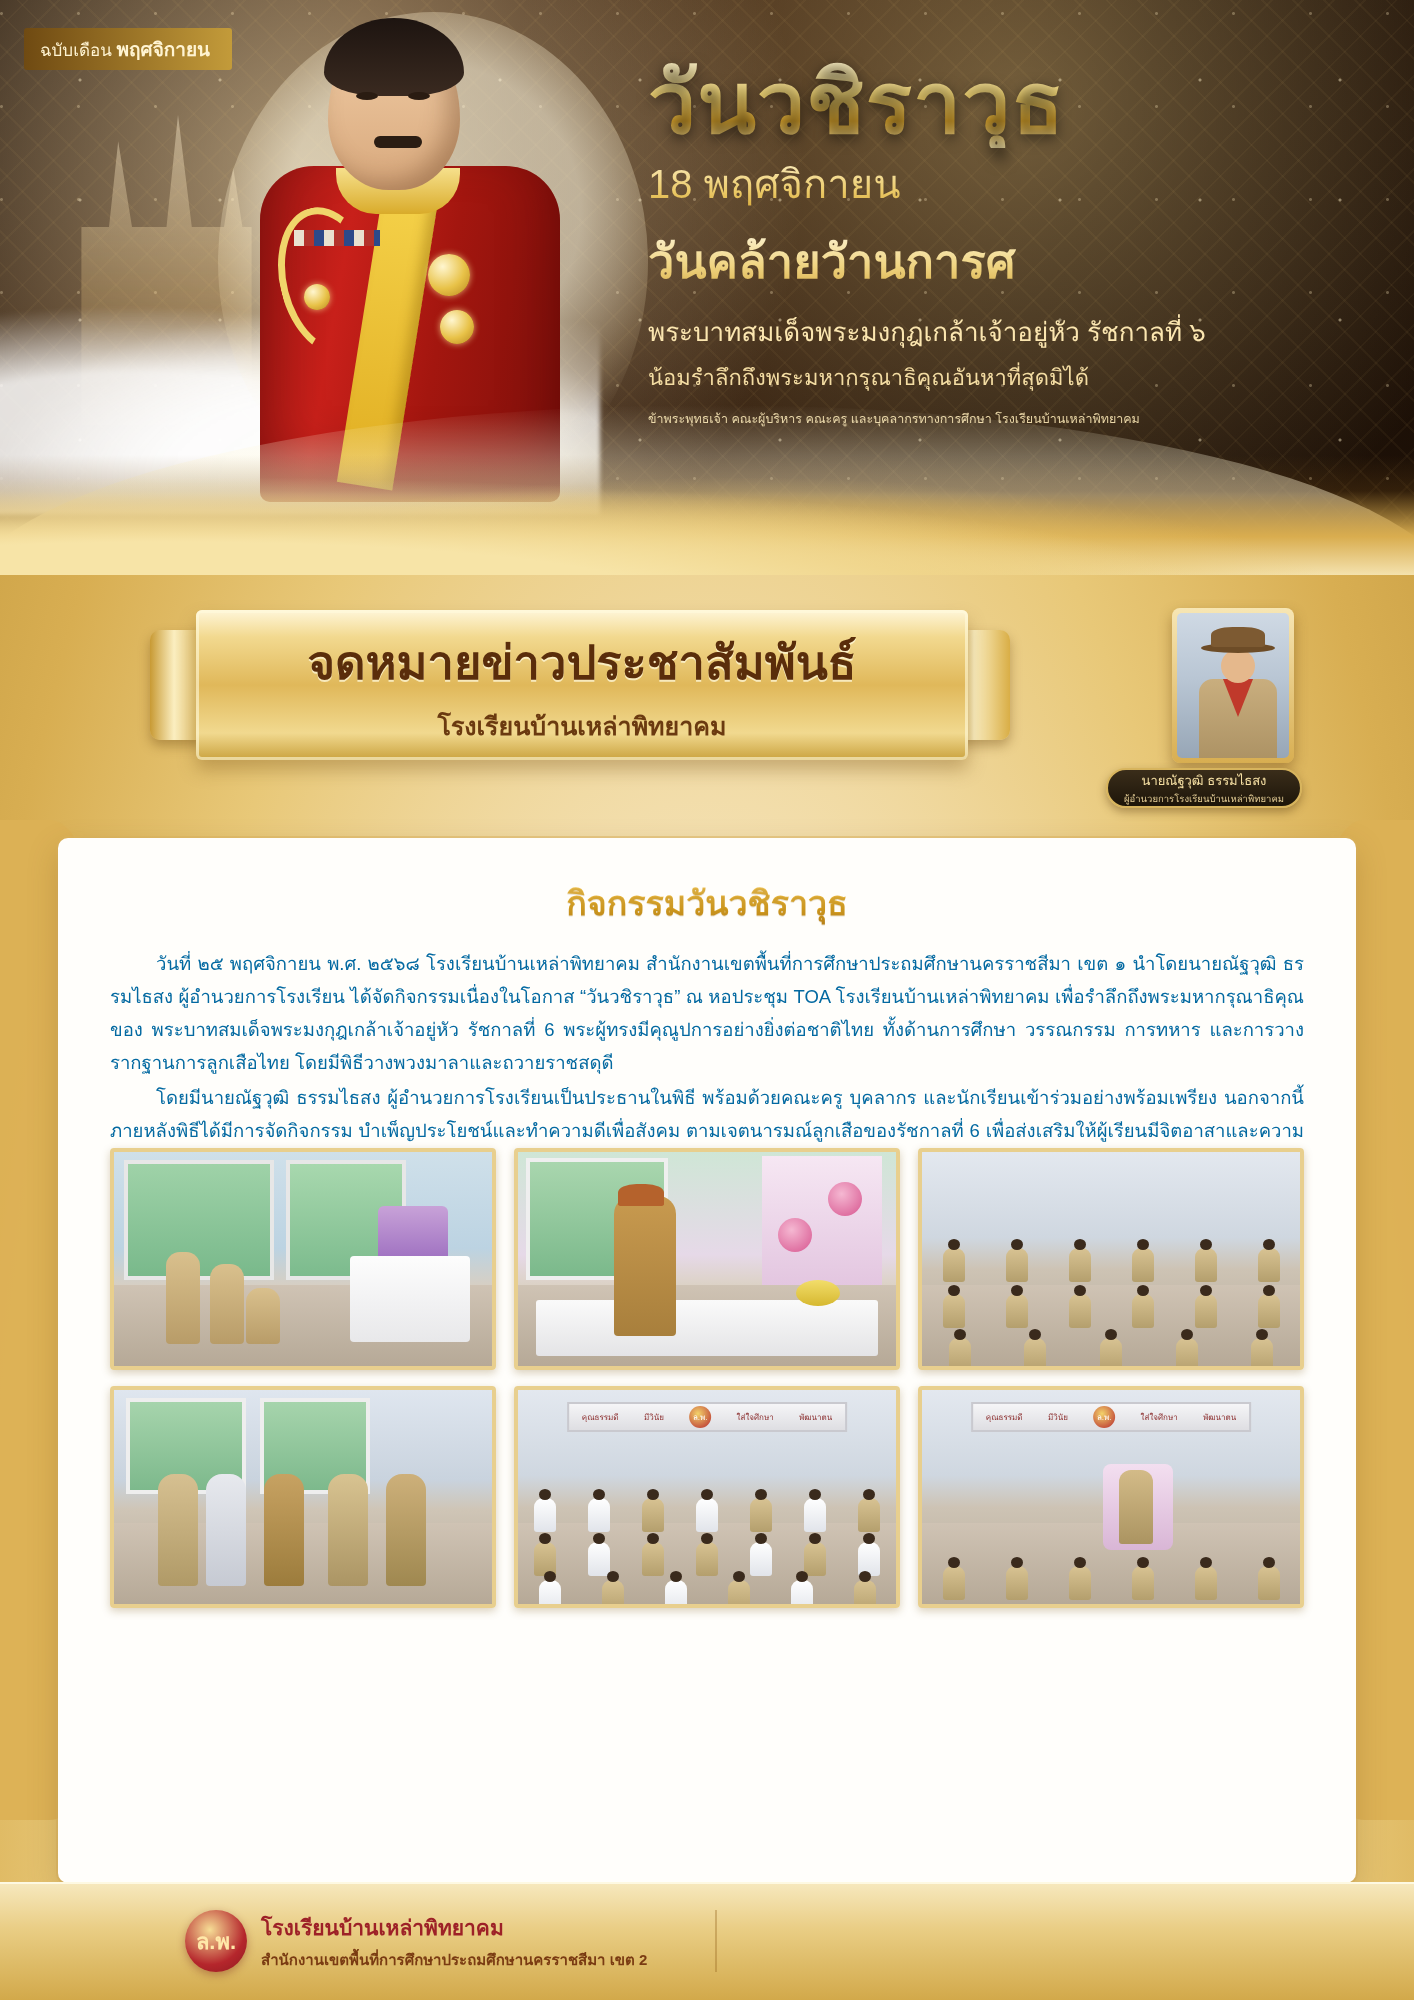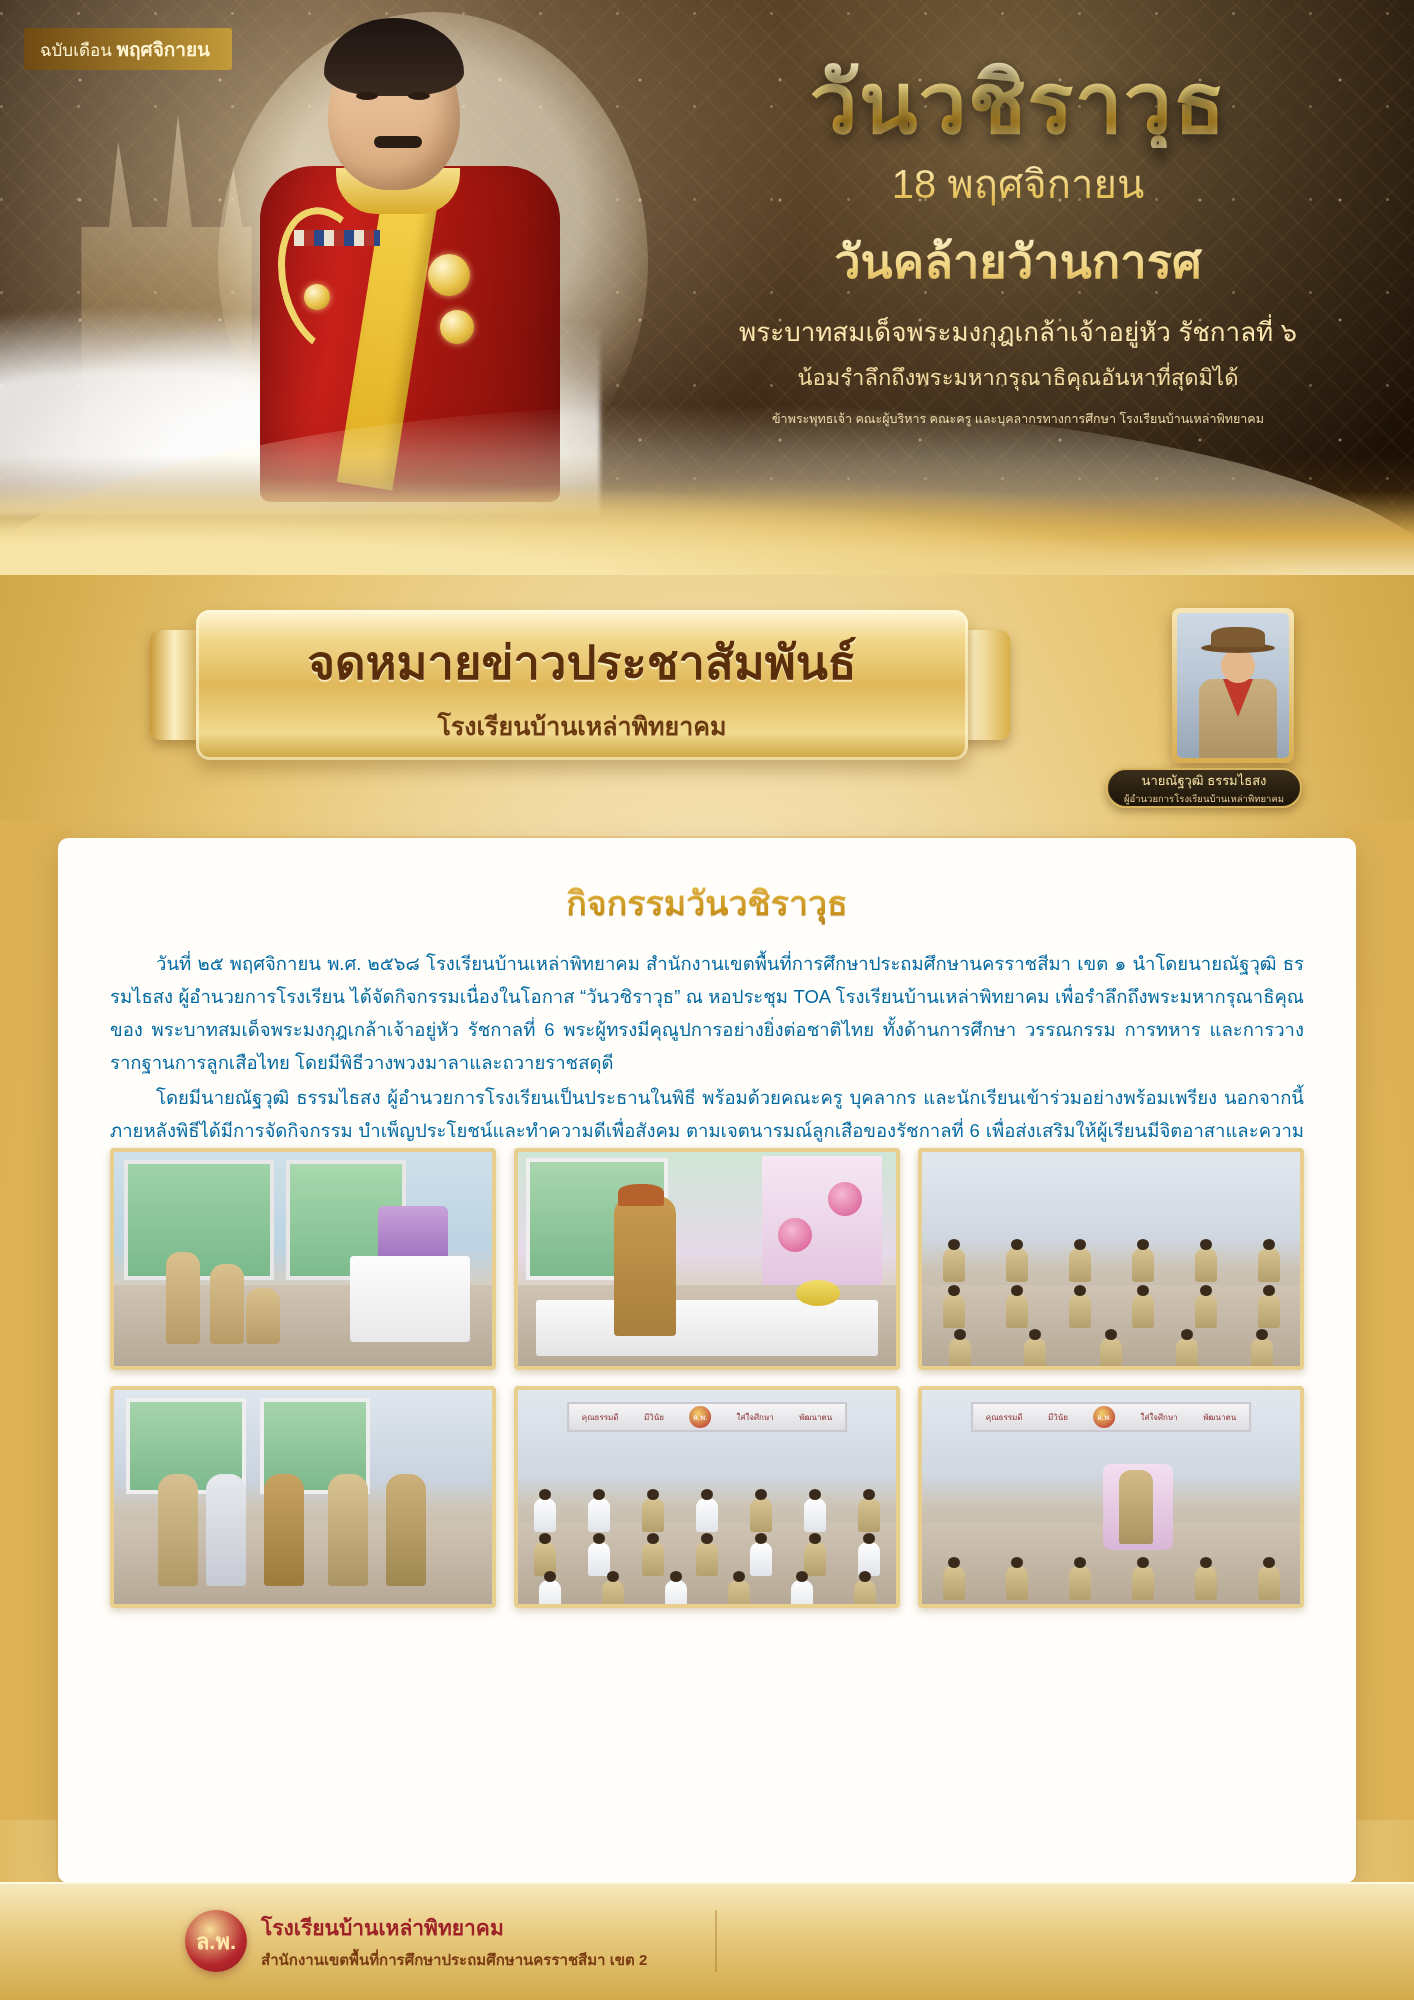--- a/index.html
+++ b/index.html
@@ -135,21 +135,21 @@
   .m2 { left: 208px; top: 292px; width: 34px; height: 34px; }
   .m3 { left: 72px; top: 266px; width: 26px; height: 26px; }
   .ribbon-row { position: absolute; left: 62px; top: 212px; width: 86px; height: 16px;
     background: repeating-linear-gradient(90deg,#e9e2d0 0 10px,#b3342c 10px 20px,#2c4a8a 20px 30px); }
 
   
   .hero-text {
     position: absolute;
     right: 26px; top: 58px;
     width: 740px;
-    text-align: center;
+    text-align: left;
     color: #ffe9a8;
   }
   .t-big {
     font-size: 86px;
     line-height: 1.05;
     font-weight: bold;
     background: linear-gradient(180deg,#fff5d0 0%, #f6d978 40%, #d8a32c 70%, #fbe9ab 100%);
     -webkit-background-clip: text; background-clip: text; color: transparent;
     text-shadow: 0 4px 14px rgba(0,0,0,.55);
     letter-spacing: 1px;
@@ -179,21 +179,21 @@
     position: absolute; left: -40px; bottom: -30px; width: 1500px; height: 200px;
     background: linear-gradient(180deg, rgba(255,255,255,.0) 0%, rgba(255,248,220,.55) 45%, rgba(214,168,70,.9) 100%);
     border-radius: 50% 50% 0 0 / 100% 100% 0 0;
   }
 
   
   .scroll-wrap { position: absolute; left: 0; right: 0; top: 600px; height: 190px; }
   .scroll-banner {
     position: absolute; left: 196px; top: 10px; width: 772px; height: 150px;
     background: linear-gradient(180deg,#fff6d9 0%, #f2d98f 18%, #e0b85a 50%, #f1d98f 82%, #caa23e 100%);
-    border-radius: 14px;
+    border-radius: 6px;
     box-shadow: 0 10px 18px rgba(120,80,20,.35), inset 0 0 0 3px rgba(255,250,220,.6);
     display: flex; flex-direction: column; align-items: center; justify-content: center;
   }
   .scroll-end {
     position: absolute; top: 30px; width: 60px; height: 110px;
     background: linear-gradient(90deg,#c89a34,#fbeec0 40%,#d9ae46 100%);
     border-radius: 10px;
     box-shadow: 0 6px 12px rgba(110,72,18,.4);
   }
   .scroll-end.l { left: 150px; }

